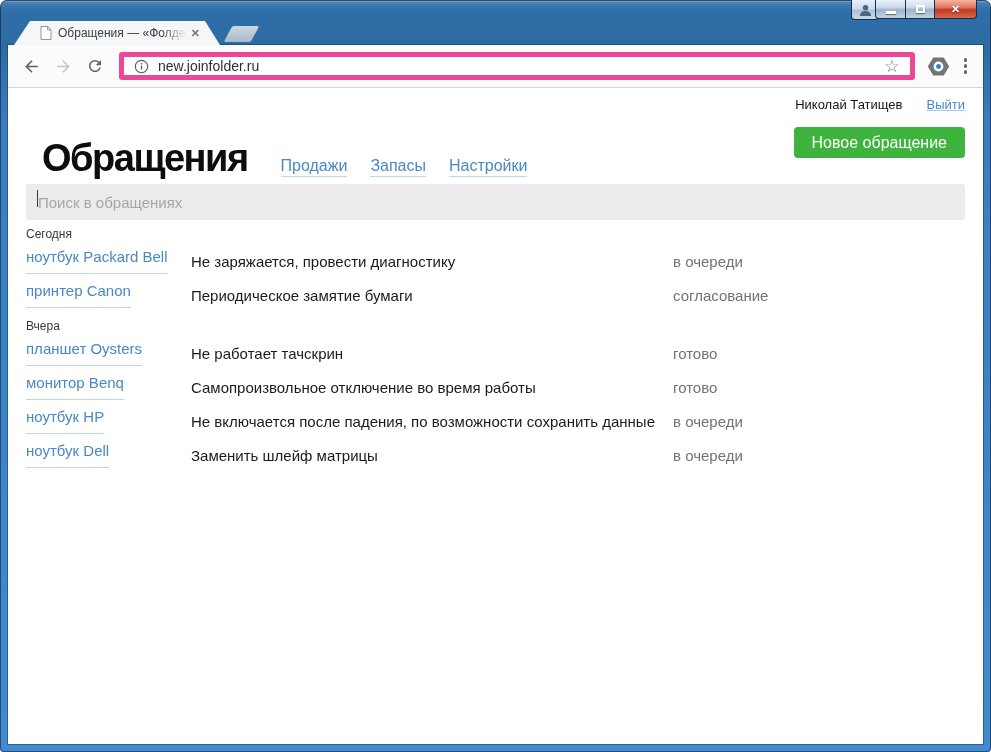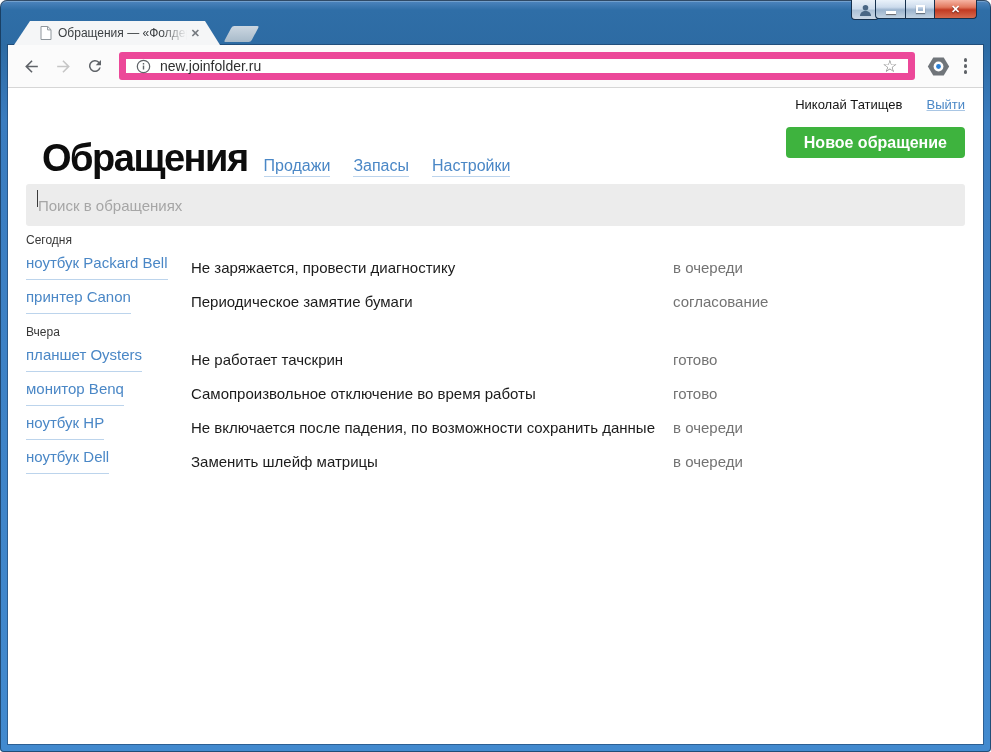--- a/index.html
+++ b/index.html
@@ -37,40 +37,40 @@
   .glyph-close{color:#fff;font-size:11px;font-weight:bold;text-shadow:0 1px 1px rgba(60,10,5,.7);line-height:1;}
   .profile-btn{position:absolute;top:0;right:112px;width:28px;height:20px;box-sizing:border-box;
     border:1px solid #15304d;border-top:none;border-radius:0 0 4px 4px;cursor:pointer;z-index:3;
     background:linear-gradient(180deg,#e9f0f8 0%,#cfdded 45%,#aec2d7 55%,#cbd8e6 100%);
     display:flex;align-items:center;justify-content:center;}
 
   
   .toolbar{height:42px;min-height:42px;display:flex;align-items:center;padding:0 8px;gap:2px;
     background:#fbfbfb;border-bottom:1px solid #d6d6d6;}
   .nav-btn{width:30px;height:30px;display:flex;align-items:center;justify-content:center;cursor:pointer;flex:0 0 auto;}
-  .urlbar{flex:1;height:28px;box-sizing:border-box;background:#fff;border:7px solid #ec4899;border-radius:3px;
+  .urlbar{flex:1;height:28px;box-sizing:border-box;background:#fff;border:5px solid #ec4899;border-radius:3px;
     display:flex;align-items:center;gap:9px;padding:0 10px;margin:0 7px;cursor:text;}
   .url-text{flex:1;font-size:14px;color:#2f2f2f;}
   .star{font-size:17px;color:#747474;cursor:pointer;line-height:1;}
   .menu-dots{display:flex;flex-direction:column;gap:2.5px;padding:4px 8px;cursor:pointer;}
   .menu-dots i{width:3.5px;height:3.5px;border-radius:50%;background:#5f6368;}
   .ext-btn{width:30px;height:30px;display:flex;align-items:center;justify-content:center;cursor:pointer;}
 
   
   .page{flex:1;padding:0 18px;overflow:hidden;background:#fff;}
   .account-row{margin-top:9px;text-align:right;font-size:13px;color:#141414;}
   .logout-link{color:#4a87c6;margin-left:24px;text-decoration:underline;text-decoration-color:#a9c6e4;cursor:pointer;}
   .header-row{display:flex;align-items:baseline;margin-top:2px;position:relative;height:56px;}
   .page-title{font-size:38px;font-weight:bold;color:#0d0d0d;margin:16px;letter-spacing:-1.5px;line-height:56px;}
-  .nav-links{display:flex;gap:23px;font-size:16px;}
+  .nav-links{display:flex;gap:23px;margin-left:17px;font-size:16px;}
   .nav-link{color:#4a87c6;text-decoration:none;border-bottom:1px solid #bcd4ec;padding-bottom:1px;cursor:pointer;}
   .new-request-btn{position:absolute;right:0;top:13px;background:#3eb33e;color:#fff;border:none;border-radius:4px;
-    font-size:16px;font-family:"Liberation Sans",sans-serif;padding:0 18px;height:31px;cursor:pointer;font-weight:bold;}
+    font-size:16px;font-family:"Liberation Sans",sans-serif;padding:0 18px;height:31px;cursor:pointer;}
   .search-wrap{position:relative;margin-top:14px;}
-  .search-input{width:100%;box-sizing:border-box;background:#ececec;border:none;border-radius:3px;height:42px;
+  .search-input{width:100%;box-sizing:border-box;background:#ececec;border:none;border-radius:3px;height:36px;
     padding:0 12px;font-size:15px;color:#333;font-family:"Liberation Sans",sans-serif;outline:none;}
   .search-input::placeholder{color:#a6a6a6;}
   .text-caret{position:absolute;left:11px;top:6px;width:1px;height:17px;background:#3a3a3a;}
   .section-label{margin-top:7px;font-size:12px;color:#383838;}
   .section-rows{margin-top:3px;}
   .request-row{display:grid;grid-template-columns:165px 482px auto;align-items:center;height:34px;}
   .device-link{justify-self:start;font-size:15px;color:#4a87c6;text-decoration:none;
     border-bottom:1px solid #bcd4ec;padding-bottom:8px;cursor:pointer;}
   .request-desc{font-size:15px;color:#1b1b1b;}
   .request-status{font-size:15px;color:#737373;justify-self:start;}

